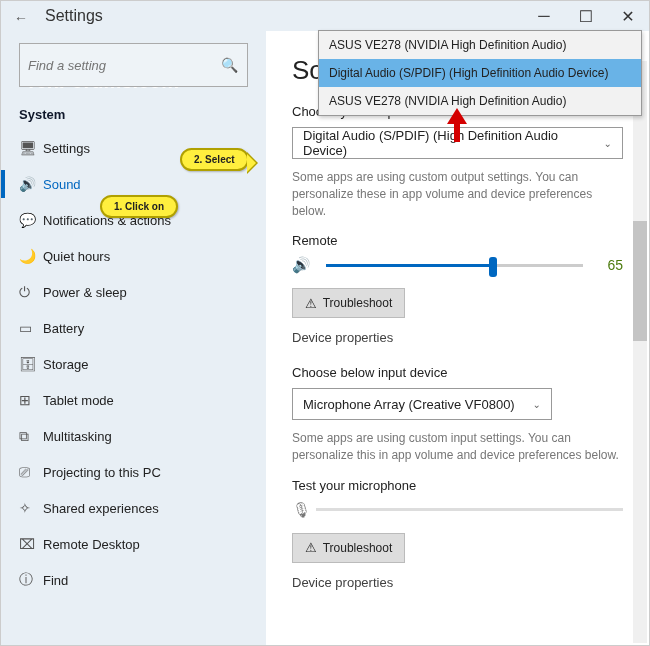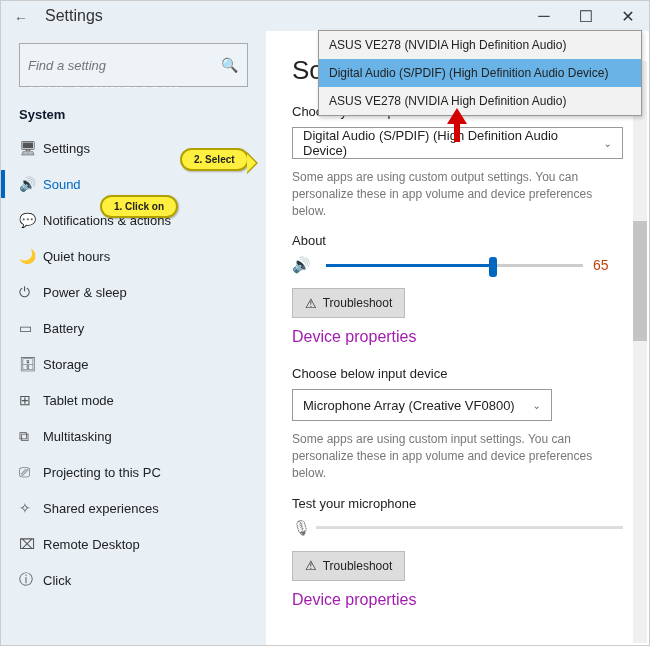--- a/index.html
+++ b/index.html
@@ -27,24 +27,24 @@
 .content h1 { font-weight: 400; font-size: 26px; margin-bottom: 18px; color: #222; }
 .label { font-size: 13px; color: #222; margin-bottom: 8px; }
 .combo { border: 1px solid #999; height: 32px; display: flex; align-items: center; padding: 0 10px; font-size: 13px; color: #222; background: #fff; margin-bottom: 10px; max-width: 340px; cursor: pointer; }
 .combo .chev { margin-left: auto; color: #666; font-size: 10px; }
 .hint { font-size: 12px; color: #777; line-height: 1.4; margin-bottom: 14px; max-width: 340px; }
 .volrow { display: flex; align-items: center; max-width: 360px; margin-bottom: 14px; }
 .volrow .vicon { width: 24px; color: #555; font-size: 15px; }
 .volrow .track { flex: 1; height: 3px; background: #ccc; position: relative; margin: 0 10px; }
 .volrow .fill { position: absolute; left: 0; top: 0; bottom: 0; background: #0067c0; }
 .volrow .thumb { position: absolute; top: -7px; width: 8px; height: 20px; background: #0067c0; border-radius: 3px; }
-.volrow .volval { width: 30px; font-size: 14px; color: #c2410c; }
+.volrow .volval { width: 30px; text-align: right; font-size: 14px; color: #4d7c0f; }
 .btn { display: inline-flex; align-items: center; height: 30px; padding: 0 12px; background: #ddd; border: 1px solid #bbb; font-size: 12px; color: #222; cursor: pointer; margin-bottom: 10px; }
 .btn .warn { margin-right: 6px; font-size: 13px; }
-.link { color: #a21caf; font-size: 16px; cursor: pointer; display: inline-block; margin-bottom: 20px; }
+.link { color: #404040; font-size: 13px; cursor: pointer; display: inline-block; margin-bottom: 20px; }
 h2.sub { font-weight: 400; font-size: 20px; margin: 6px 0 14px 0; color: #222; }
 .microw { display: flex; align-items: center; max-width: 360px; margin-bottom: 14px; }
 .microw .micon { width: 24px; color: #777; font-size: 15px; }
 .microw .mtrack { flex: 1; height: 3px; background: #ddd; }
 .dropdown { position: absolute; top: 30px; right: 8px; width: 324px; background: #f2f2f2; border: 1px solid #999; box-shadow: 1px 2px 4px rgba(0,0,0,.2); z-index: 10; }
 .dropdown .opt { padding: 7px 10px; font-size: 12px; color: #222; cursor: pointer; }
 .dropdown .opt.sel { background: #69b3e7; }
 .callout { position: absolute; background: #ffef3e; border: 2px solid #b0a000; border-radius: 14px; padding: 4px 12px; font-size: 10px; font-weight: 600; color: #222; z-index: 20; box-shadow: 1px 1px 2px rgba(0,0,0,.25); }
 .callout.c1 { top: 195px; left: 100px; }
 .callout.c2 { top: 148px; left: 180px; }
@@ -118,56 +118,56 @@
           <div class="navitem">
             <span class="nicon">✧</span>
             <span>Shared experiences</span>
           </div>
           <div class="navitem">
             <span class="nicon">⌧</span>
             <span>Remote Desktop</span>
           </div>
           <div class="navitem">
             <span class="nicon">ⓘ</span>
-            <span>Click</span>
+            <span>Find</span>
           </div>
         </div>
     </div>
     <div class="content">
       <h1>Sound</h1>
 
       <div class="label">Choose your output device</div>
       <div class="combo">
         <span>Digital Audio (S/PDIF) (High Definition Audio Device)</span>
         <span class="chev">⌄</span>
       </div>
       <div class="hint">Some apps are using custom output settings. You can personalize these in app volume and device preferences below.</div>
 
-      <div class="label">About</div>
+      <div class="label">Remote</div>
       <div class="volrow">
         <span class="vicon">🔊</span>
         <div class="track">
           <div class="fill" id="volfill" style="width: 65%;"></div>
           <div class="thumb" id="volthumb" style="left: calc(65% - 4px);"></div>
         </div>
         <span class="volval">65</span>
       </div>
 
       <div class="btn">
         <span class="warn">⚠</span>
         <span>Troubleshoot</span>
       </div><br>
       <span class="link">Device properties</span>
 
       <div class="label">Choose below input device</div>
       <div class="combo" style="max-width:260px">
         <span>Microphone Array (Creative VF0800)</span>
         <span class="chev">⌄</span>
       </div>
-      <div class="hint">Some apps are using custom input settings. You can personalize these in app volume and device preferences below.</div>
+      <div class="hint">Some apps are using custom input settings. You can personalize this in app volume and device preferences below.</div>
 
       <div class="label">Test your microphone</div>
       <div class="microw">
         <span class="micon">🎙</span>
         <div class="mtrack"></div>
       </div>
 
       <div class="btn">
         <span class="warn">⚠</span>
         <span>Troubleshoot</span>

